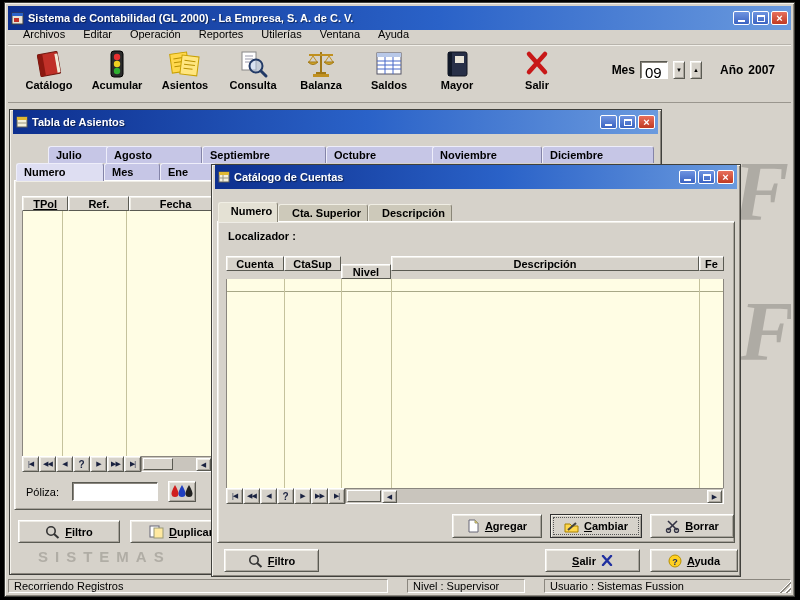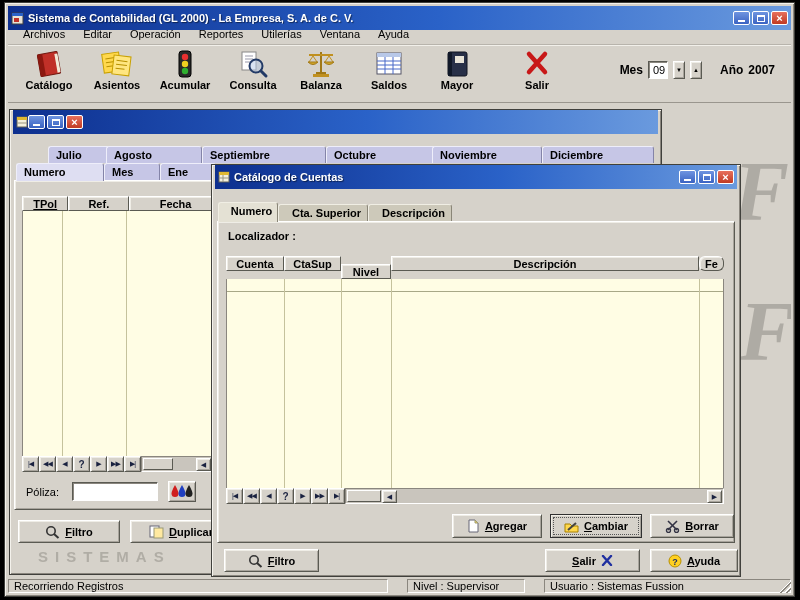--- a/index.html
+++ b/index.html
@@ -41,21 +41,21 @@
   .toolbar { position:absolute; left:3px; right:3px; top:42px; height:58px;
              display:flex; align-items:flex-start; padding:3px 0 0 10px;
              border-bottom:1px solid #9a968e; box-shadow:0 1px 0 #f2f0ea; }
   .tool { width:62px; height:52px; margin-right:6px; display:flex; flex-direction:column;
           align-items:center; justify-content:flex-start; cursor:pointer; }
   .tool .tico { height:31px; display:flex; align-items:center; }
   .tool .tlabel { font-size:11px; font-weight:bold; }
   .tool.sep { margin-left:12px; }
   .period { position:absolute; right:16px; top:16px; display:flex; align-items:center;
             gap:5px; font-size:12px; font-weight:bold; }
-  .spinbox { width:20px; height:18px; font-weight:normal; font-size:11px;
+  .spinbox { width:28px; height:18px; font-weight:normal; font-size:15px;
              padding:2px 0 6px 4px; cursor:text; }
   .spinbtn { position:relative; width:12px; height:18px; font-size:6px; display:flex;
              align-items:center; justify-content:center; cursor:pointer; }
 
   
   .mdi { position:absolute; left:3px; right:3px; top:100px; bottom:19px;
          background:#d6d2ca; overflow:hidden; }
   .wm-letter { position:absolute; font-family:"Liberation Serif", serif; font-style:italic;
                font-weight:bold; font-size:84px; color:rgba(110,108,102,.38); }
   .wm-text { position:absolute; font-size:15px; font-weight:bold; letter-spacing:7px;
@@ -152,50 +152,50 @@
               <rect x="7" y="4" width="5" height="22" fill="#8c1810"></rect>
               <rect x="24" y="6" width="3" height="19" fill="#f0ead8"></rect>
             </g>
           </svg>
       </span>
       <span class="tlabel">Catálogo</span>
     </div>
     <div class="tool">
       <span class="tico">
         <svg width="34" height="30">
+            <rect x="11" y="2" width="12" height="26" rx="3" fill="#2a2a2a" stroke="#000"></rect>
+            <circle cx="17" cy="8" r="3.2" fill="#e83030"></circle>
+            <circle cx="17" cy="15" r="3.2" fill="#f0d020"></circle>
+            <circle cx="17" cy="22" r="3.2" fill="#30b030"></circle>
+          </svg>
+      </span>
+      <span class="tlabel">Acumular</span>
+    </div>
+    <div class="tool">
+      <span class="tico">
+        <svg width="34" height="30">
             <g transform="rotate(-8 12 14)">
               <rect x="3" y="4" width="17" height="19" fill="#ffd84d" stroke="#c8a000"></rect>
               <line x1="6" y1="9" x2="17" y2="9" stroke="#b89000"></line>
               <line x1="6" y1="13" x2="17" y2="13" stroke="#b89000"></line>
               <line x1="6" y1="17" x2="15" y2="17" stroke="#b89000"></line>
             </g>
             <g transform="rotate(7 22 16)">
               <rect x="13" y="7" width="17" height="19" fill="#ffe680" stroke="#c8a000"></rect>
               <line x1="16" y1="12" x2="27" y2="12" stroke="#b89000"></line>
               <line x1="16" y1="16" x2="27" y2="16" stroke="#b89000"></line>
               <line x1="16" y1="20" x2="25" y2="20" stroke="#b89000"></line>
             </g>
           </svg>
       </span>
       <span class="tlabel">Asientos</span>
     </div>
     <div class="tool">
       <span class="tico">
         <svg width="34" height="30">
-            <rect x="11" y="2" width="12" height="26" rx="3" fill="#2a2a2a" stroke="#000"></rect>
-            <circle cx="17" cy="8" r="3.2" fill="#e83030"></circle>
-            <circle cx="17" cy="15" r="3.2" fill="#f0d020"></circle>
-            <circle cx="17" cy="22" r="3.2" fill="#30b030"></circle>
-          </svg>
-      </span>
-      <span class="tlabel">Acumular</span>
-    </div>
-    <div class="tool">
-      <span class="tico">
-        <svg width="34" height="30">
             <rect x="6" y="3" width="14" height="18" fill="#fff" stroke="#888"></rect>
             <line x1="9" y1="7" x2="17" y2="7" stroke="#99a"></line>
             <line x1="9" y1="10" x2="17" y2="10" stroke="#99a"></line>
             <line x1="9" y1="13" x2="17" y2="13" stroke="#99a"></line>
             <circle cx="20" cy="17" r="6.5" fill="rgba(180,200,230,.5)" stroke="#223a66" stroke-width="2"></circle>
             <line x1="25" y1="22" x2="30" y2="27" stroke="#223a66" stroke-width="3" stroke-linecap="round"></line>
           </svg>
       </span>
       <span class="tlabel">Consulta</span>
     </div>
@@ -265,20 +265,21 @@
 
     <div class="window" style="left:1px; top:6px; width:653px; height:466px; z-index:1;">
       <div class="titlebar">
         <span style="display:flex;">
           <svg width="12" height="12">
               <rect x="1" y="1" width="10" height="10" fill="#f4f0dc" stroke="#606058"></rect>
               <rect x="1" y="1" width="10" height="3" fill="#e0b830"></rect>
               <line x1="1" y1="7" x2="11" y2="7" stroke="#9a9680"></line>
             </svg>
         </span>
+        <span class="tb-title">Tabla de Asientos</span>
         <span class="tb-btns">
           <span class="tbb">
               <i class="g-min"></i>
             </span>
           <span class="tbb">
               <i class="g-max"></i>
             </span>
           <span class="tbb close">×</span>
         </span>
       </div>
@@ -380,21 +381,21 @@
 
       <div class="raised" style="position:absolute; left:5px; top:56px; width:518px; height:322px;">
         <span class="lbl b" style="left:10px; top:8px;">Localizador :</span>
 
         <div class="grid" style="left:8px; top:34px; width:498px;">
           <div class="ghead">
             <span class="gh" style="width:58px;">Cuenta</span>
             <span class="gh" style="width:57px;">CtaSup</span>
             <span class="gh" style="width:50px;margin-top:8px;">Nivel</span>
             <span class="gh" style="width:308px;">Descripción</span>
-            <span class="gh" style="width:25px;border-radius:6px;">Fe</span>
+            <span class="gh" style="width:25px;">Fe</span>
           </div>
           <div class="gbody" style="height:212px;">
             <div class="grow1"></div>
             <div class="vline" style="left:57px;"></div>
             <div class="vline" style="left:114px;"></div>
             <div class="vline" style="left:164px;"></div>
             <div class="vline" style="left:472px;"></div>
           </div>
         </div>
 

